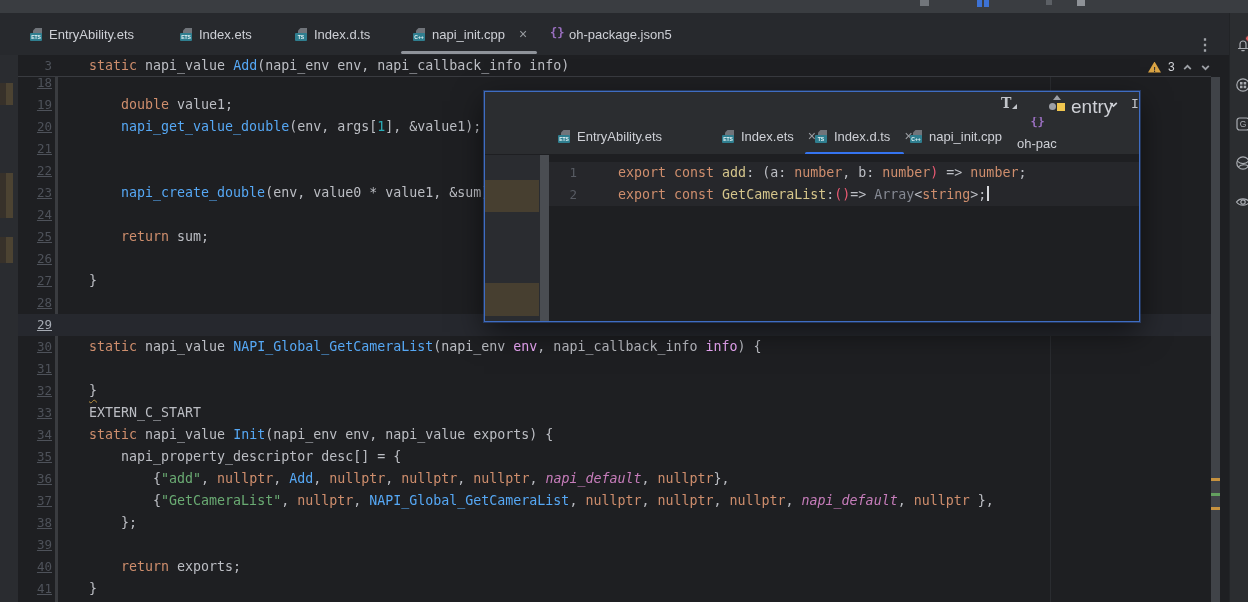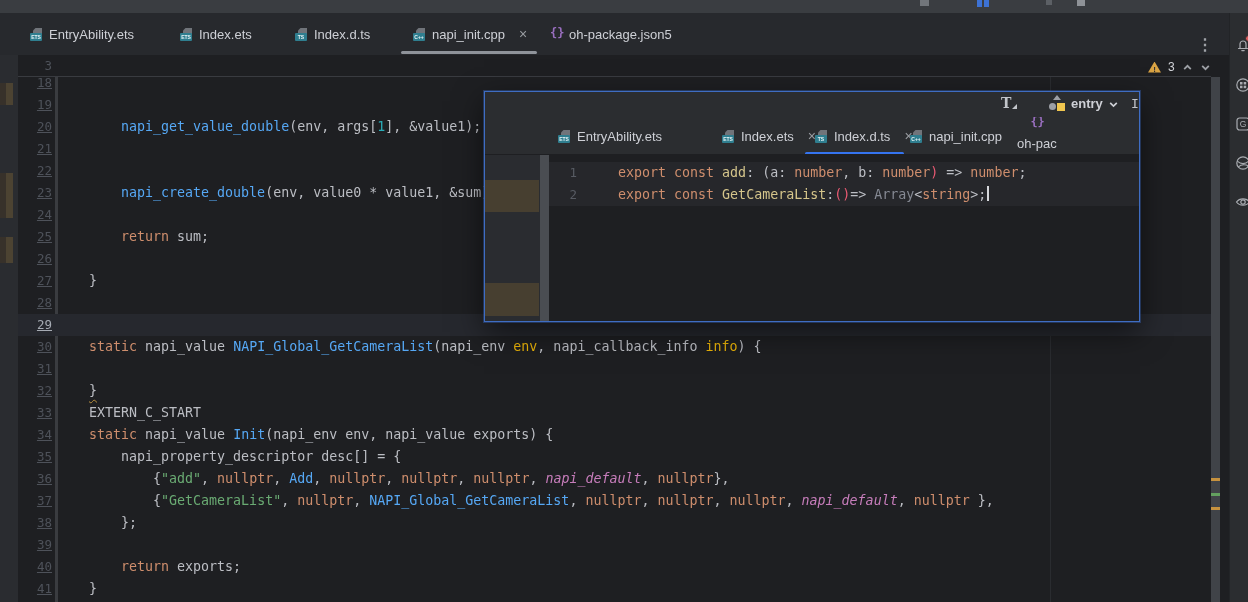--- a/index.html
+++ b/index.html
@@ -61,21 +61,21 @@
   #sticky-row .code { position:absolute; left:71px; white-space:pre;
     font:13.3px/22px "DejaVu Sans Mono", monospace; color:#bcbec4; }
 
   
   .tk-pl  { color:#bcbec4; }
   .tk-kw  { color:#cf8e6d; }
   .tk-fn  { color:#56a8f5; }
   .tk-str { color:#6aab73; }
   .tk-num { color:#2aacb8; }
   .tk-pd  { color:#c77dbb; font-style:italic; }
-  .tk-dim { color:#eab308; }
+  .tk-dim { color:#f0abfc; }
   .tk-todo{ color:#9faa56; font-style:italic; }
   .tk-kh  { color:#d5c58b; }
   .tk-arr { color:#868a94; }
   .tk-pink{ color:#eb5a73; }
   .tk-warn{ color:#bcbec4; text-decoration:underline wavy #b88f3e 1px; text-underline-offset:4px; }
   .caret-bar { display:inline-block; width:1.5px; height:15px; background:#d6d8dc;
     vertical-align:-2px; margin-left:1px; }
 
   
   #warn-widget { position:absolute; left:1148px; top:4px; height:16px; display:flex;
@@ -99,21 +99,21 @@
   #font-tool { position:absolute; left:516px; top:3px; color:#c2c5ca; font-size:14px;
     font-weight:bold; font-family:"DejaVu Serif", serif; }
   #font-tool::after { content:""; position:absolute; right:-6px; bottom:2px; border-left:5px solid transparent;
     border-bottom:5px solid #c2c5ca; }
   #module-chip { position:absolute; left:564px; top:3px; width:16px; height:18px; }
   #module-chip .tri { position:absolute; left:4px; top:0; border-left:4px solid transparent;
     border-right:4px solid transparent; border-bottom:5px solid #9da0a6; }
   #module-chip .cir { position:absolute; left:0; top:8px; width:7px; height:7px; border-radius:50%;
     background:#9da0a6; }
   #module-chip .sq  { position:absolute; left:8px; top:8px; width:8px; height:8px; background:#f0c64f; }
-  #module-label { position:absolute; left:586px; top:4px; color:#ced0d6; font-size:13px;font-weight:bold; }
+  #module-label { position:absolute; left:586px; top:4px; color:#ced0d6; font-size:19px; }
   #module-chevron { position:absolute; left:623px; top:7px; }
   #p-caret-ind { position:absolute; left:646px; top:4px; color:#c2c5ca; font-size:13px;
     font-family:"DejaVu Sans Mono",monospace; }
 
   #p-tabs { position:absolute; left:0; top:25px; width:654px; height:38px; background:#2b2d30;
     border-bottom:1px solid #1e1f22; overflow:hidden; }
   #p-tabs .tab { height:38px; }
   #p-underline { left:320px; top:35px; width:99px; background:#3574f0; }
 
   #p-content { position:absolute; left:0; top:63px; width:654px; height:166px; background:#1e1f22; }
@@ -223,20 +223,21 @@
   </div>
   <div id="git-line"></div>
   <div id="margin-guide"></div>
   <div id="rows-host">
       <div class="row" style="top: 17px;">
         <span class="ln">18</span>
         <span class="code"></span>
       </div>
       <div class="row" style="top: 39px;">
         <span class="ln">19</span>
+        <span class="code"><span class="tk-pl">    </span><span class="tk-kw">double</span><span class="tk-pl"> value1;</span></span>
       </div>
       <div class="row" style="top: 61px;">
         <span class="ln">20</span>
         <span class="code"><span class="tk-pl">    </span><span class="tk-fn">napi_get_value_double</span><span class="tk-pl">(env, args[</span><span class="tk-num">1</span><span class="tk-pl">], &amp;value1);</span></span>
       </div>
       <div class="row" style="top: 83px;">
         <span class="ln">21</span>
         <span class="code"></span>
       </div>
       <div class="row" style="top: 105px;">
@@ -312,20 +313,21 @@
         <span class="ln">40</span>
         <span class="code"><span class="tk-pl">    </span><span class="tk-kw">return</span><span class="tk-pl"> exports;</span></span>
       </div>
       <div class="row" style="top: 523px;">
         <span class="ln">41</span>
         <span class="code"><span class="tk-pl">}</span></span>
       </div>
     </div>
   <div id="sticky-row">
     <span class="ln">3</span>
+    <span class="code" id="sticky-code"><span class="tk-kw">static</span><span class="tk-pl"> napi_value </span><span class="tk-fn">Add</span><span class="tk-pl">(napi_env env, napi_callback_info info)</span></span>
   </div>
   <div id="warn-widget">
     <div id="warn-tri">
         <span>!</span>
       </div>
     <span id="warn-count">3</span>
     <svg class="mini-chev" viewBox="0 0 10 10">
         <polyline points="2,6.5 5,3.5 8,6.5" fill="none" stroke="#9da0a6" stroke-width="1.6"></polyline>
       </svg>
     <svg class="mini-chev" viewBox="0 0 10 10">

